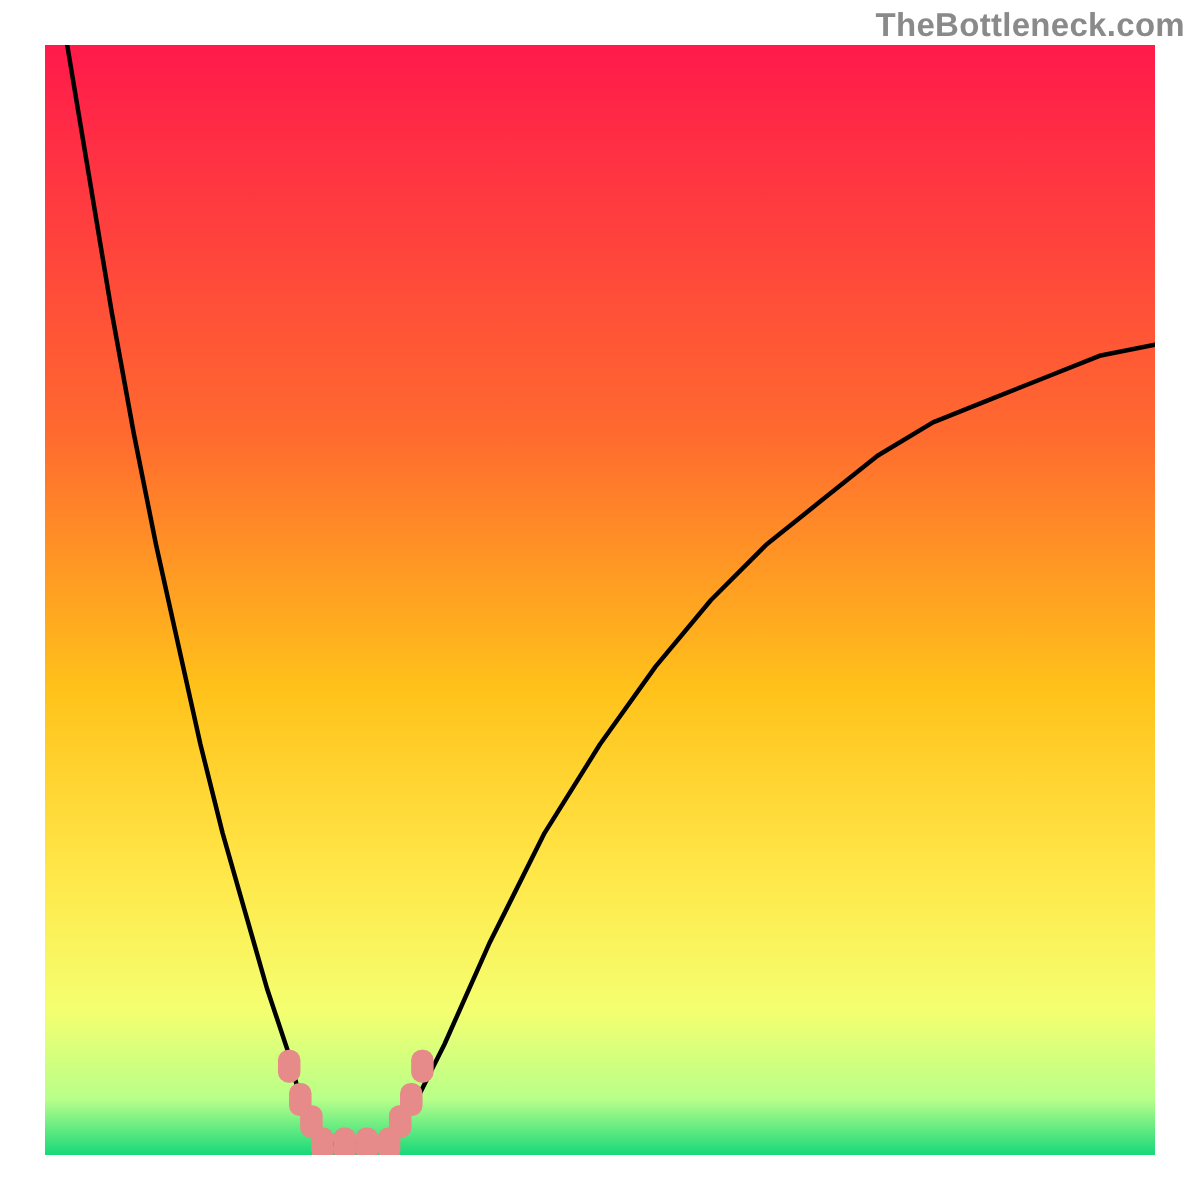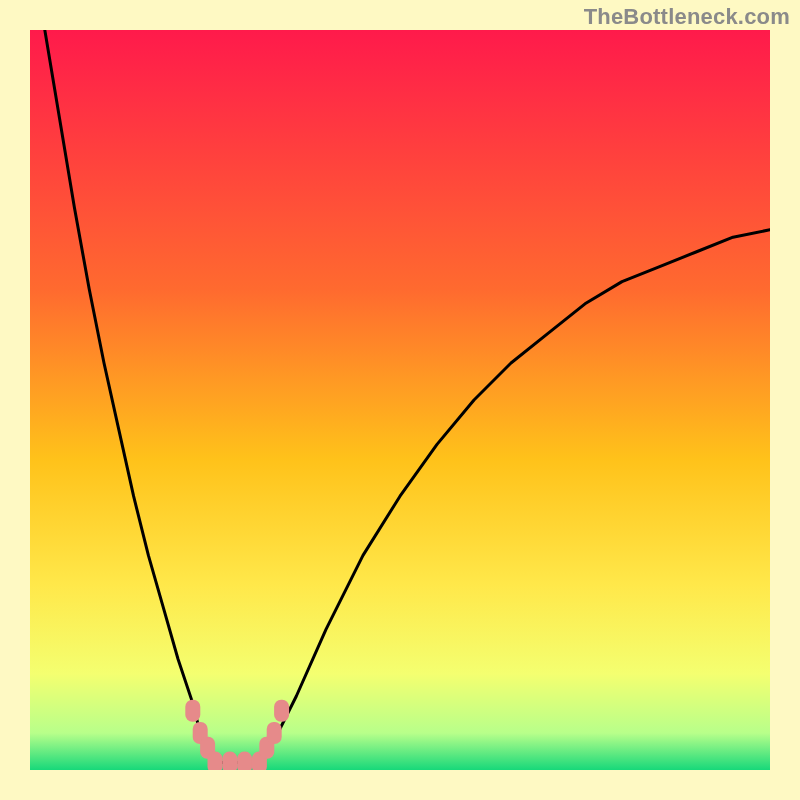--- a/index.html
+++ b/index.html
@@ -8,21 +8,21 @@
     width: 800px;
     height: 800px;
     background: #000;
     font-family: Arial, Helvetica, sans-serif;
     overflow: hidden;
   }
   .frame {
     position: absolute;
     width: 800px;
     height: 800px;
-    background: #fef9c3;
+    background: #ffffff;
   }
   .plot-area {
     position: absolute;
     left: 30px;
     top: 30px;
     width: 740px;
     height: 740px;
     overflow: hidden;
   }
   .plot-area svg {

